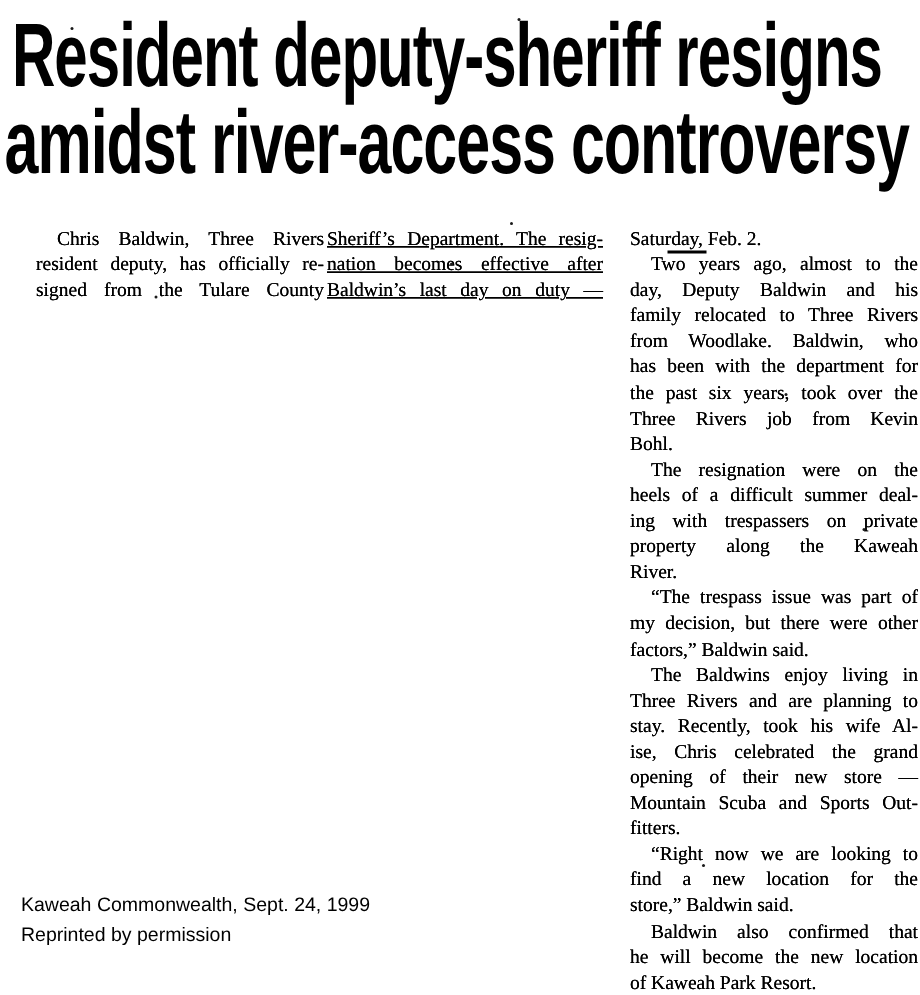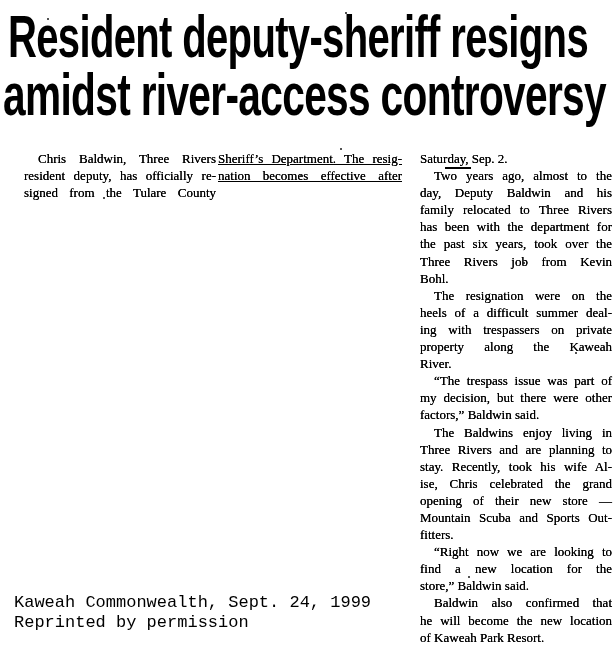--- a/index.html
+++ b/index.html
@@ -36,22 +36,22 @@
     text-align: justify;
     text-align-last: justify;
   }
   .line.indent { text-indent: 14px; }
   .line.end { text-align-last: left; }
   
   .credit {
     position: absolute;
     left: 14px;
     top: 593px;
-    font-family: Liberation Mono, monospace;
-    font-size: 17px;
+    font-family: Liberation Sans, sans-serif;
+    font-size: 13px;
     line-height: 20px;
     white-space: nowrap;
   }
   
   .artifact-underline {
     position: absolute;
     left: 445px;
     top: 167px;
     width: 26px;
     height: 2px;
@@ -89,28 +89,30 @@
 
   <div class="line indent">Chris Baldwin, Three Rivers</div>
       <div class="line">resident deputy, has officially re-</div>
       <div class="line">signed from the Tulare County</div>
     </div>
 
   <div class="col col-2">
 
   <div class="line">Sheriff’s Department. The resig-</div>
       <div class="line">nation becomes effective after</div>
+      <div class="line">Baldwin’s last day on duty —</div>
     </div>
 
   <div class="col col-3">
 
-  <div class="line end">Saturday, Sep. 2.</div>
+  <div class="line end">Saturday, Feb. 2.</div>
       <div class="line indent">Two years ago, almost to the</div>
       <div class="line">day, Deputy Baldwin and his</div>
       <div class="line">family relocated to Three Rivers</div>
+      <div class="line">from Woodlake. Baldwin, who</div>
       <div class="line">has been with the department for</div>
       <div class="line">the past six years, took over the</div>
       <div class="line">Three Rivers job from Kevin</div>
       <div class="line end">Bohl.</div>
       <div class="line indent">The resignation were on the</div>
       <div class="line">heels of a difficult summer deal-</div>
       <div class="line">ing with trespassers on private</div>
       <div class="line">property along the Kaweah</div>
       <div class="line end">River.</div>
       <div class="line indent">“The trespass issue was part of</div>

